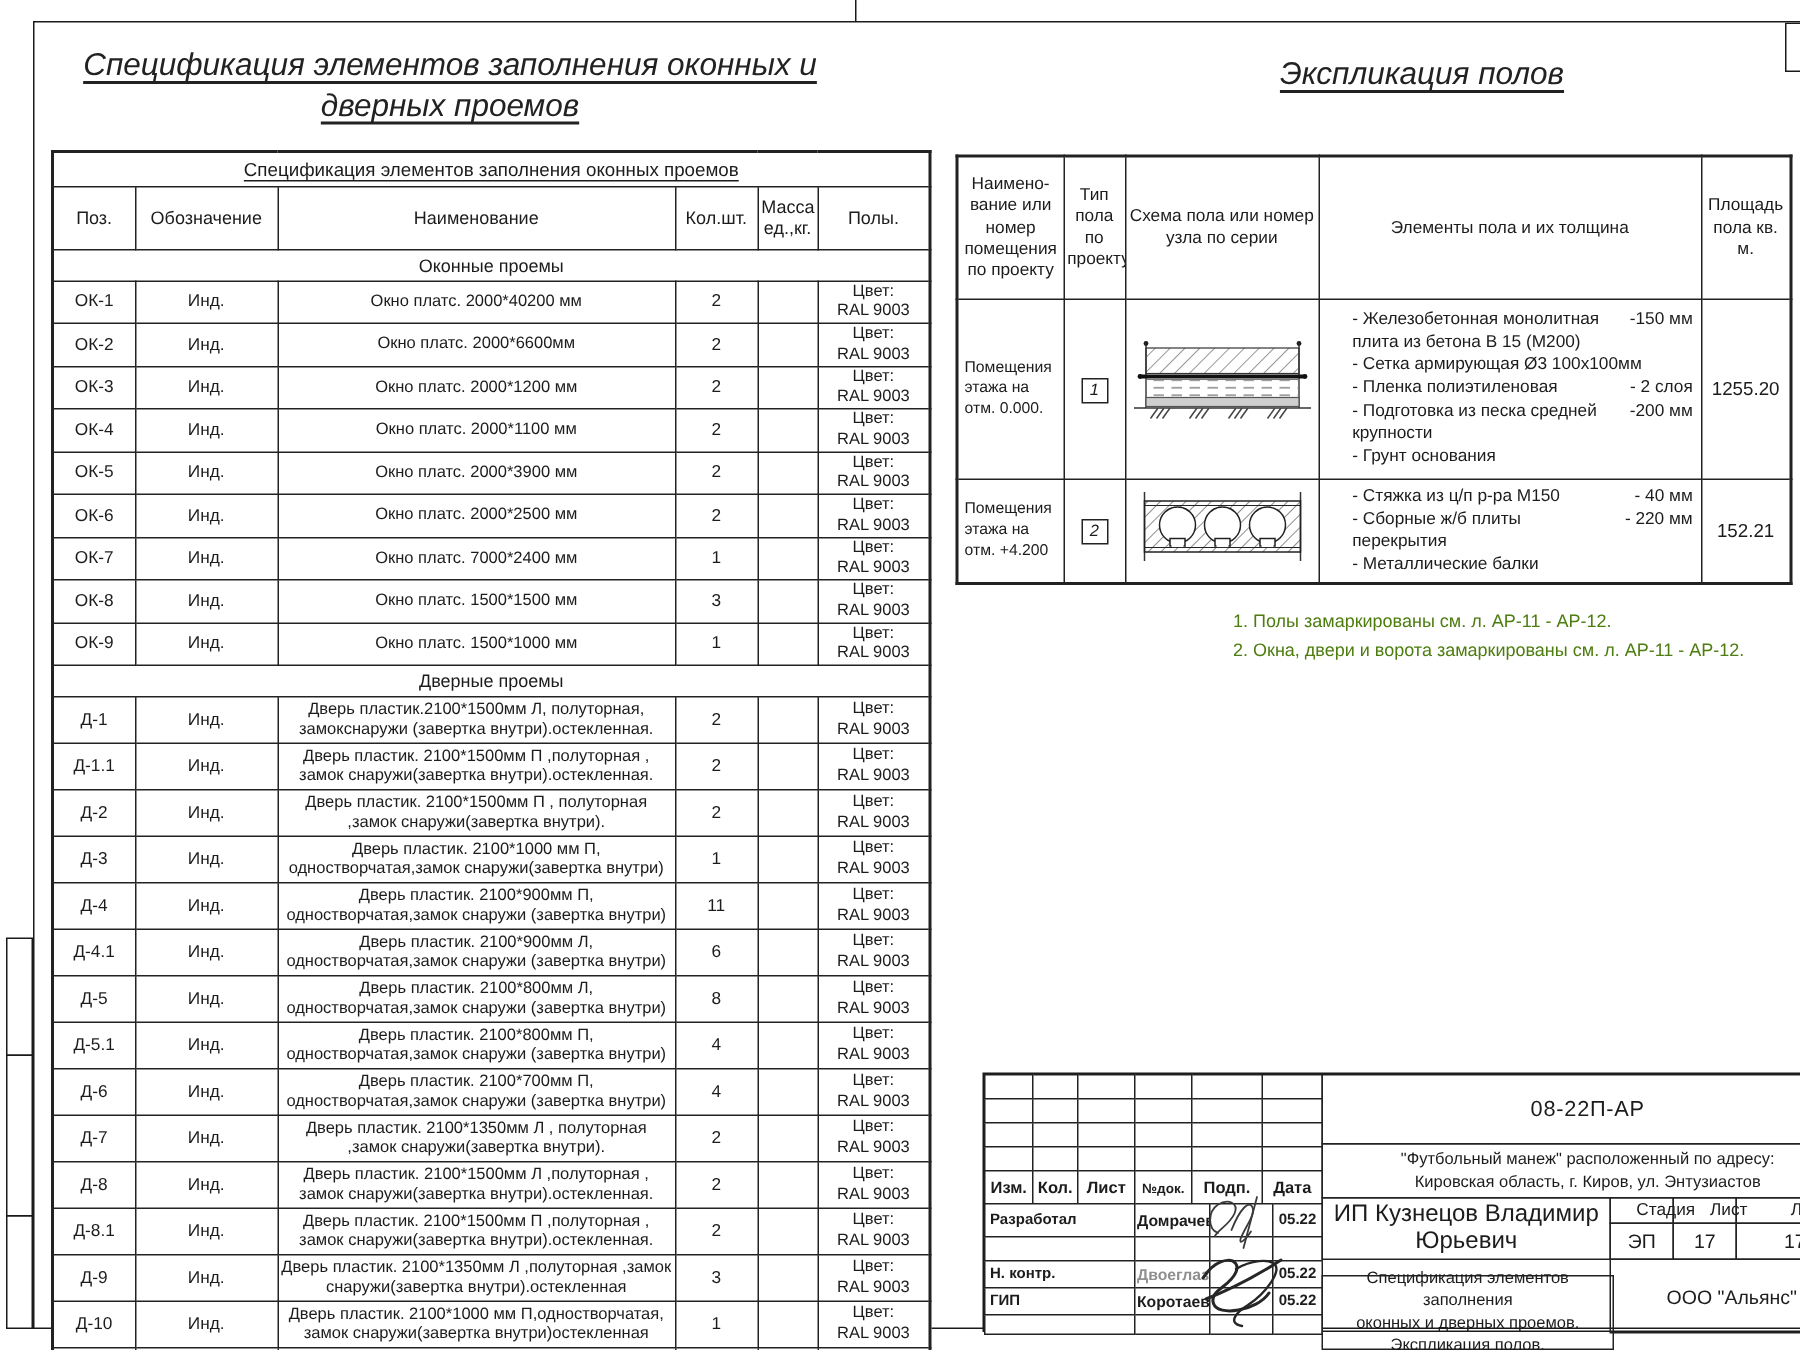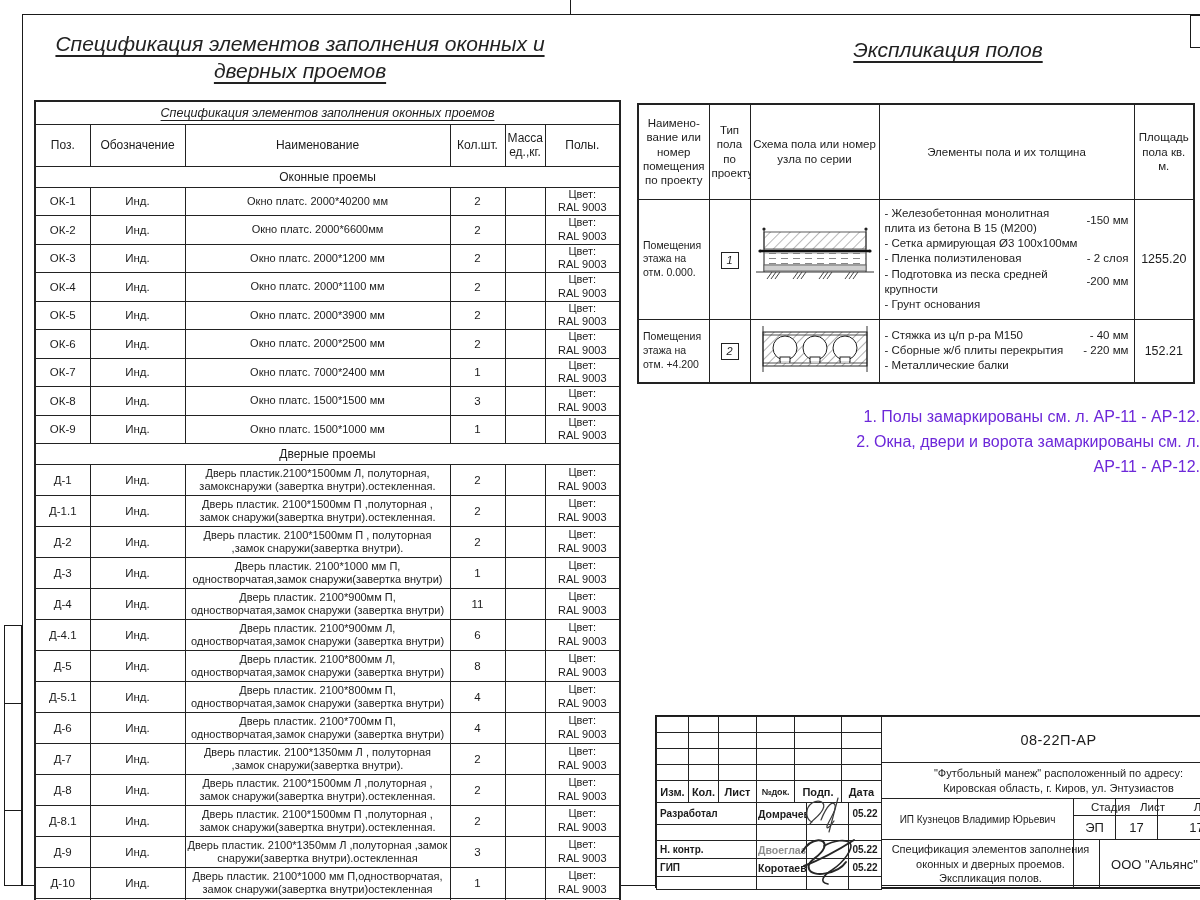--- a/index.html
+++ b/index.html
@@ -14,56 +14,56 @@
   .frame { left:22px; top:14px; width:1213px; height:872px; border:1.5px solid #1a1a1a; box-sizing:border-box; }
   .corner-box { left:1190px; top:15px; width:45px; height:33px; border:1px solid #1a1a1a; box-sizing:border-box; background:#fff; }
   .fold-mark { left:570px; top:0; width:1px; height:14px; background:#1a1a1a; }
   .margin-box { left:4px; width:18px; border:1px solid #1a1a1a; box-sizing:border-box; }
   
   .sheet-title { font-style:italic; font-size:21px; text-align:center; text-decoration:underline; text-underline-offset:4px; line-height:1.3; color:#222; }
   
   table { border-collapse:collapse; table-layout:fixed; background:#fff; }
   td, th { border:1px solid #222; text-align:center; vertical-align:middle; padding:0 2px; overflow:hidden; font-weight:normal; box-sizing:border-box; }
   .spec { left:34px; top:100px; width:585px; border:2px solid #222; }
-  .spec .cap td { font-style:italic; font-size:12.5px; height:23px; }
+  .spec .cap td { font-size:12.5px; height:23px; }
   .spec .cap span { text-decoration:underline; text-underline-offset:3px; }
   .spec .hdr td { font-size:12px; height:42px; line-height:1.2; }
   .spec .sec td { font-size:12px; height:21px; }
   .spec .win td { height:26px; }
   .spec .door td { height:31px; }
   .spec td.c-name { font-size:11px; line-height:1.22; }
   .spec td.c-pos, .spec td.c-des, .spec td.c-qty { font-size:11.5px; }
   .spec td.c-prim { font-size:11px; line-height:1.25; }
   .floors { left:637px; top:103px; width:556px; border:2px solid #222; }
   .floors .hdr th { font-size:11.5px; height:95px; line-height:1.25; }
   .floors td.f-room { font-size:10.5px; text-align:left; padding:0 4px; line-height:1.3; }
   .floors td.f-elems { padding:4px 5px; vertical-align:middle; }
   .floors td.f-area { font-size:12.5px; }
   .floors tr.r1 td { height:120px; }
   .floors tr.r2 td { height:64px; }
   .type-box { display:inline-block; width:16px; height:15px; border:1px solid #222; font-size:11px; font-style:italic; line-height:15px; text-align:center; }
-  .el-line { display:flex; justify-content:space-between; align-items:center; font-size:11.5px; line-height:1.32; text-align:left; }
+  .el-line { display:flex; justify-content:space-between; align-items:flex-start; font-size:11.5px; line-height:1.32; text-align:left;margin-left:17px; }
   .el-line .lbl { padding-right:4px; }
   .el-line .val { white-space:nowrap; }
-  .notes { left:822px; top:405px; font-size:16px; line-height:1.55; text-align:right; color:#6d28d9; }
+  .notes { left:822px; top:405px; font-size:12px; line-height:1.55; text-align:left; color:#4d7c0f; }
   
   .stamp { left:655px; top:715px; width:580px; height:173px; border:1.5px solid #1a1a1a; box-sizing:border-box; }
   .stamp table { width:225px; }
   .stamp td { border:1px solid #222; padding:0 1px;font-weight:bold; }
   .mini td { height:16px; }
   .sthdr td { height:22px; font-size:11px; }
   .sthdr td.small { font-size:9px; }
   .sbody td { font-size:10px; }
   .sbody td.role { text-align:left; padding-left:3px; }
   .sbody td.nm { font-size:10.5px; }
   .sbody td.dt { font-size:10px; }
   .cell { position:absolute; border:1px solid #222; box-sizing:border-box; display:flex; align-items:center; justify-content:center; text-align:center; }
   .doc-code { font-size:14.5px; letter-spacing:.5px; }
   .addr { font-size:11px; line-height:1.35; flex-direction:column; }
-  .client { font-size:10px; }
+  .client { font-size:16px; }
   .stage-lbl { font-size:11.5px;padding-left:32px; }
   .stage-val { font-size:13px; }
   .sheet-desc { font-size:11px; line-height:1.35; flex-direction:column; }
   .company { font-size:13px; }
   .sig-svg { position:absolute; pointer-events:none; }
   .gray-name { color:#8f8f8f; }
 </style>
 </head>
 <body>
 
@@ -612,21 +612,21 @@
     <div>"Футбольный манеж" расположенный по адресу:</div>
     <div>Кировская область, г. Киров, ул. Энтузиастов</div>
   </div>
   <div class="cell client" style="left:225px;top:82px;width:193px;height:42px;">ИП Кузнецов Владимир Юрьевич</div>
   <div class="cell stage-lbl" style="left:417px;top:82px;width:43px;height:18px;">Стадия</div>
   <div class="cell stage-lbl" style="left:459px;top:82px;width:43px;height:18px;">Лист</div>
   <div class="cell stage-lbl" style="left:501px;top:82px;width:79px;height:18px;">Листов</div>
   <div class="cell stage-val" style="left:417px;top:99px;width:43px;height:25px;">ЭП</div>
   <div class="cell stage-val" style="left:459px;top:99px;width:43px;height:25px;">17</div>
   <div class="cell stage-val" style="left:501px;top:99px;width:79px;height:25px;">17</div>
-  <div class="cell sheet-desc" style="left:225px;top:123px;width:219px;height:50px;">
+  <div class="cell sheet-desc" style="left:225px;top:134px;width:195px;height:50px;">
     <div>Спецификация элементов заполнения</div>
     <div>оконных и дверных проемов.</div>
     <div>Экспликация полов.</div>
   </div>
   <div class="cell company" style="left:417px;top:123px;width:163px;height:50px;">ООО "Альянс"</div>
 
   <svg class="sig-svg" style="left:146px;top:80px;" width="50" height="38" viewBox="0 0 50 38">
     <g fill="none" stroke="#3a3a3a" stroke-width="1.2" stroke-linecap="round">
       <path d="M10 26 C3 23 3 12 10 7 C17 3 24 6 21 13 C18 20 10 24 8 28"></path>
       <path d="M19 24 C25 9 31 4 33 9 C35 14 28 22 25 30 C24 34 28 31 32 25"></path>

